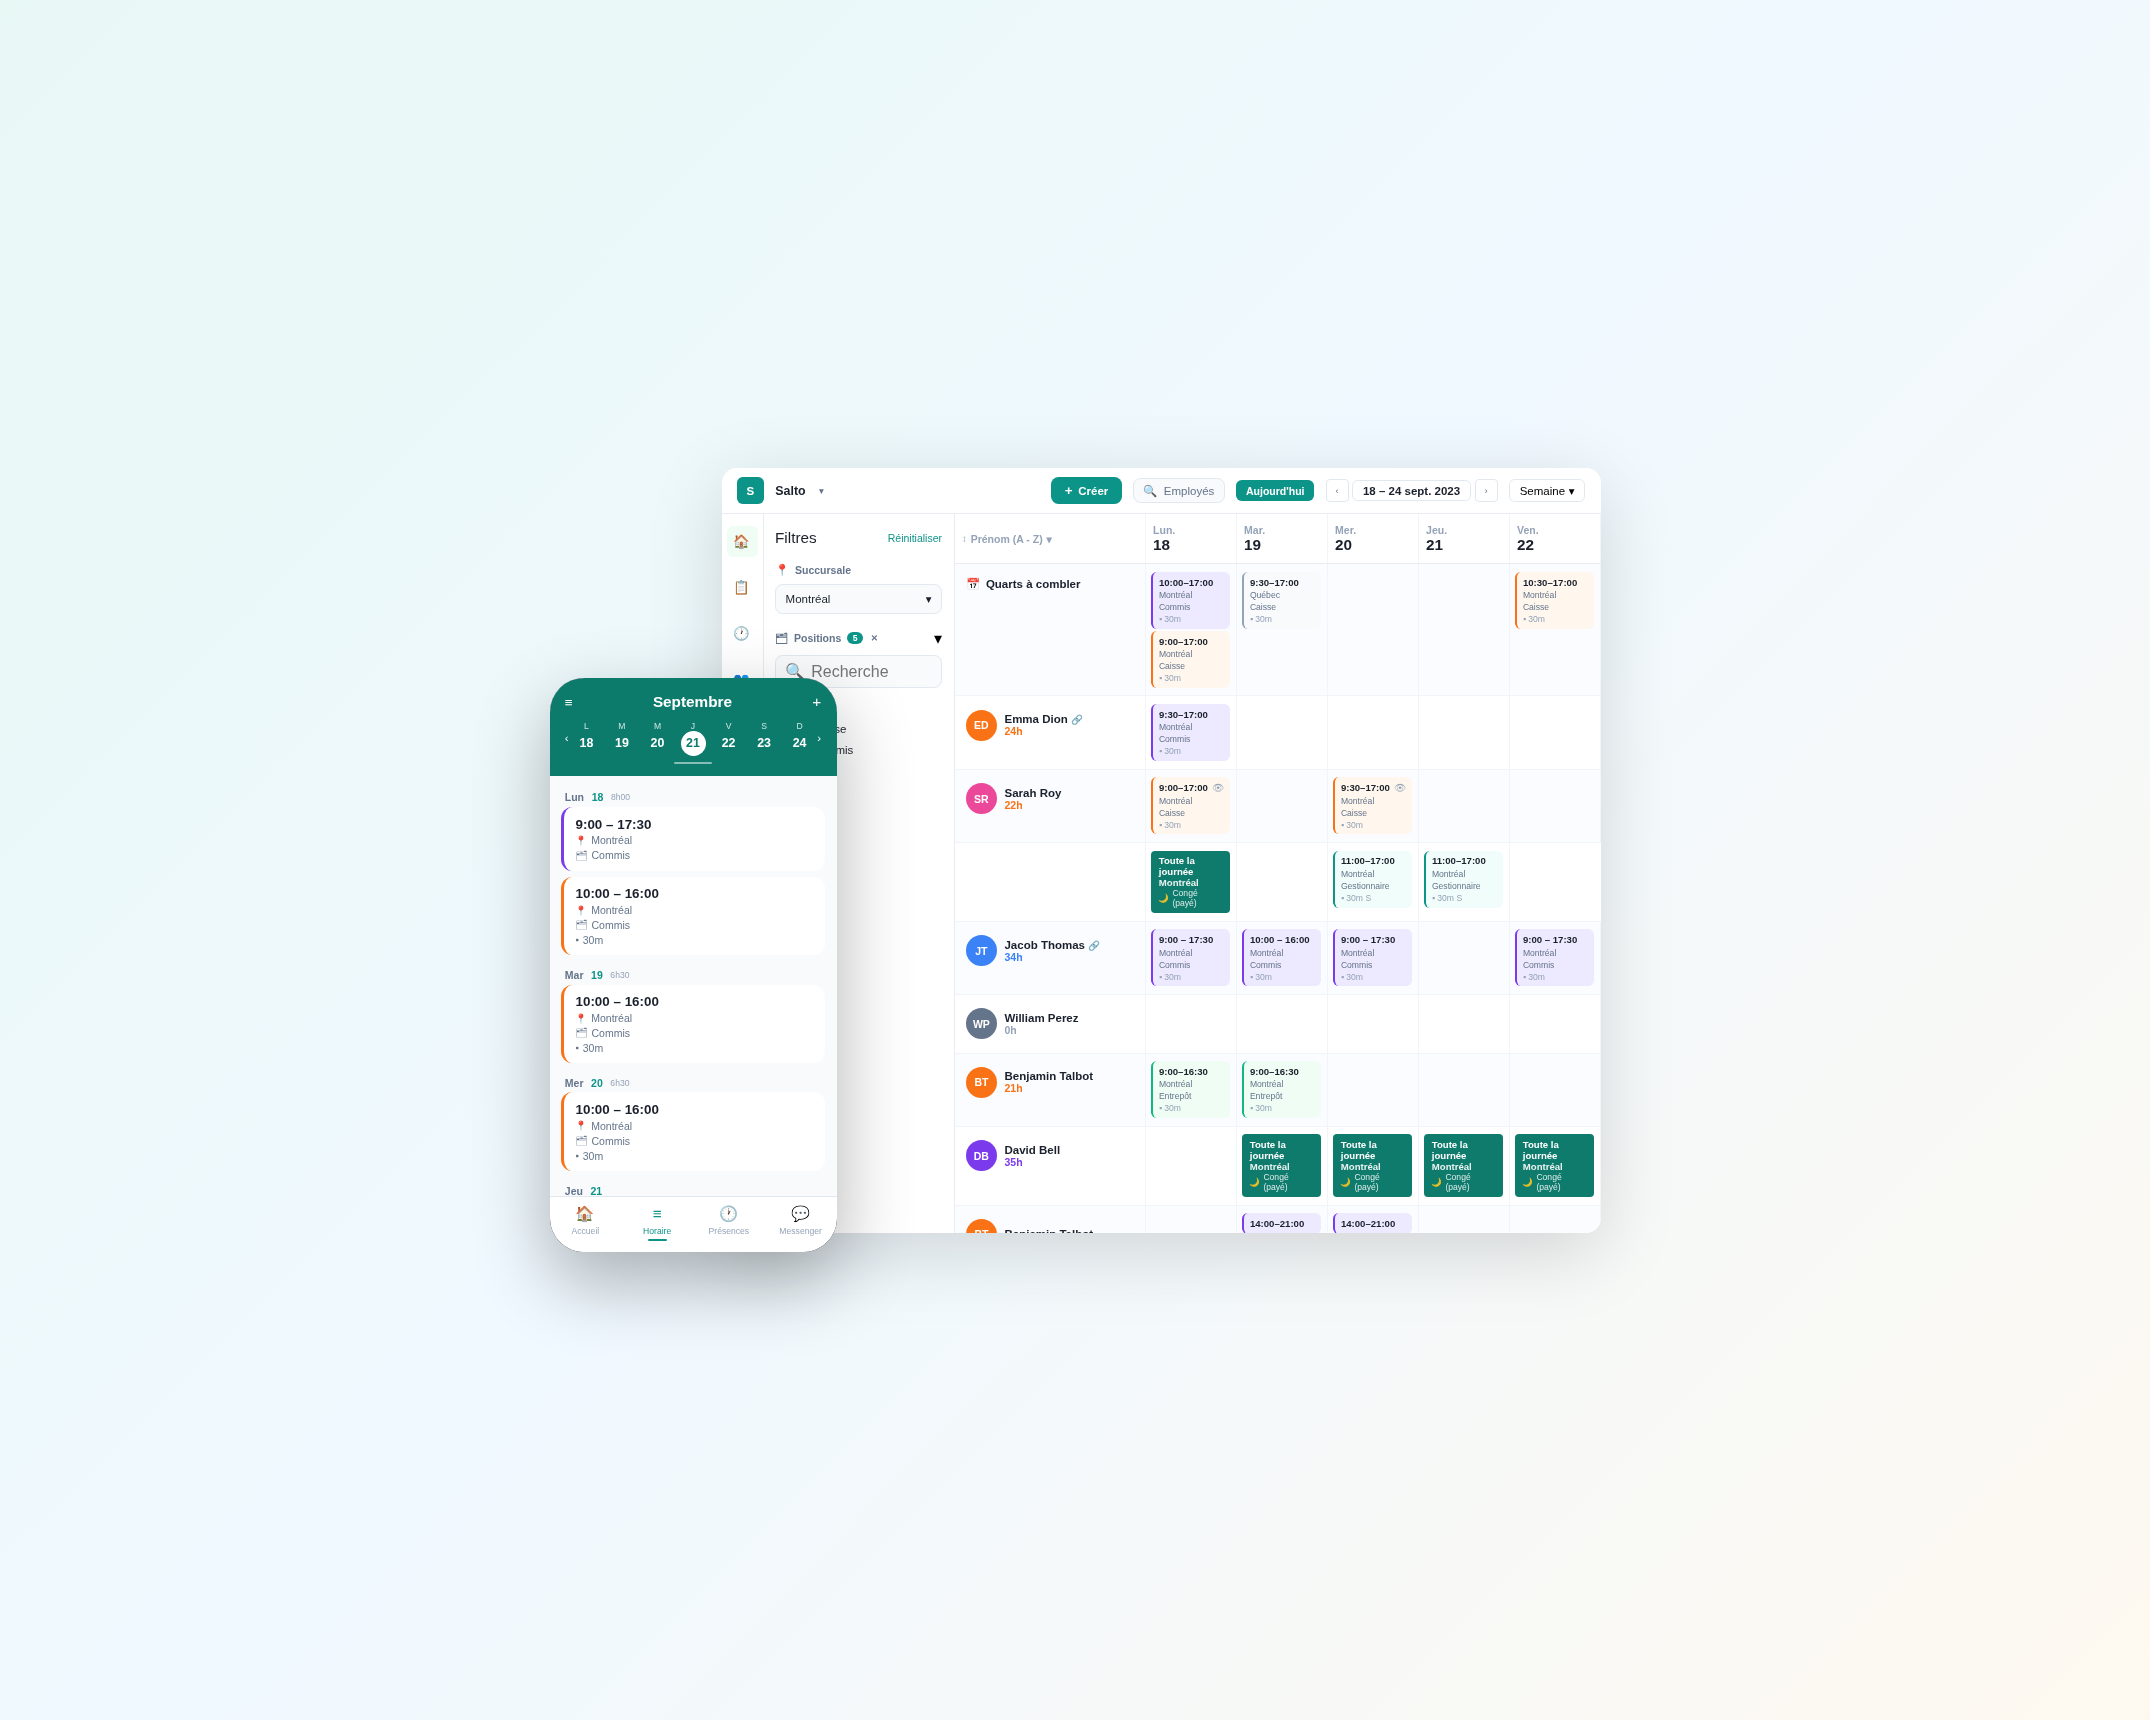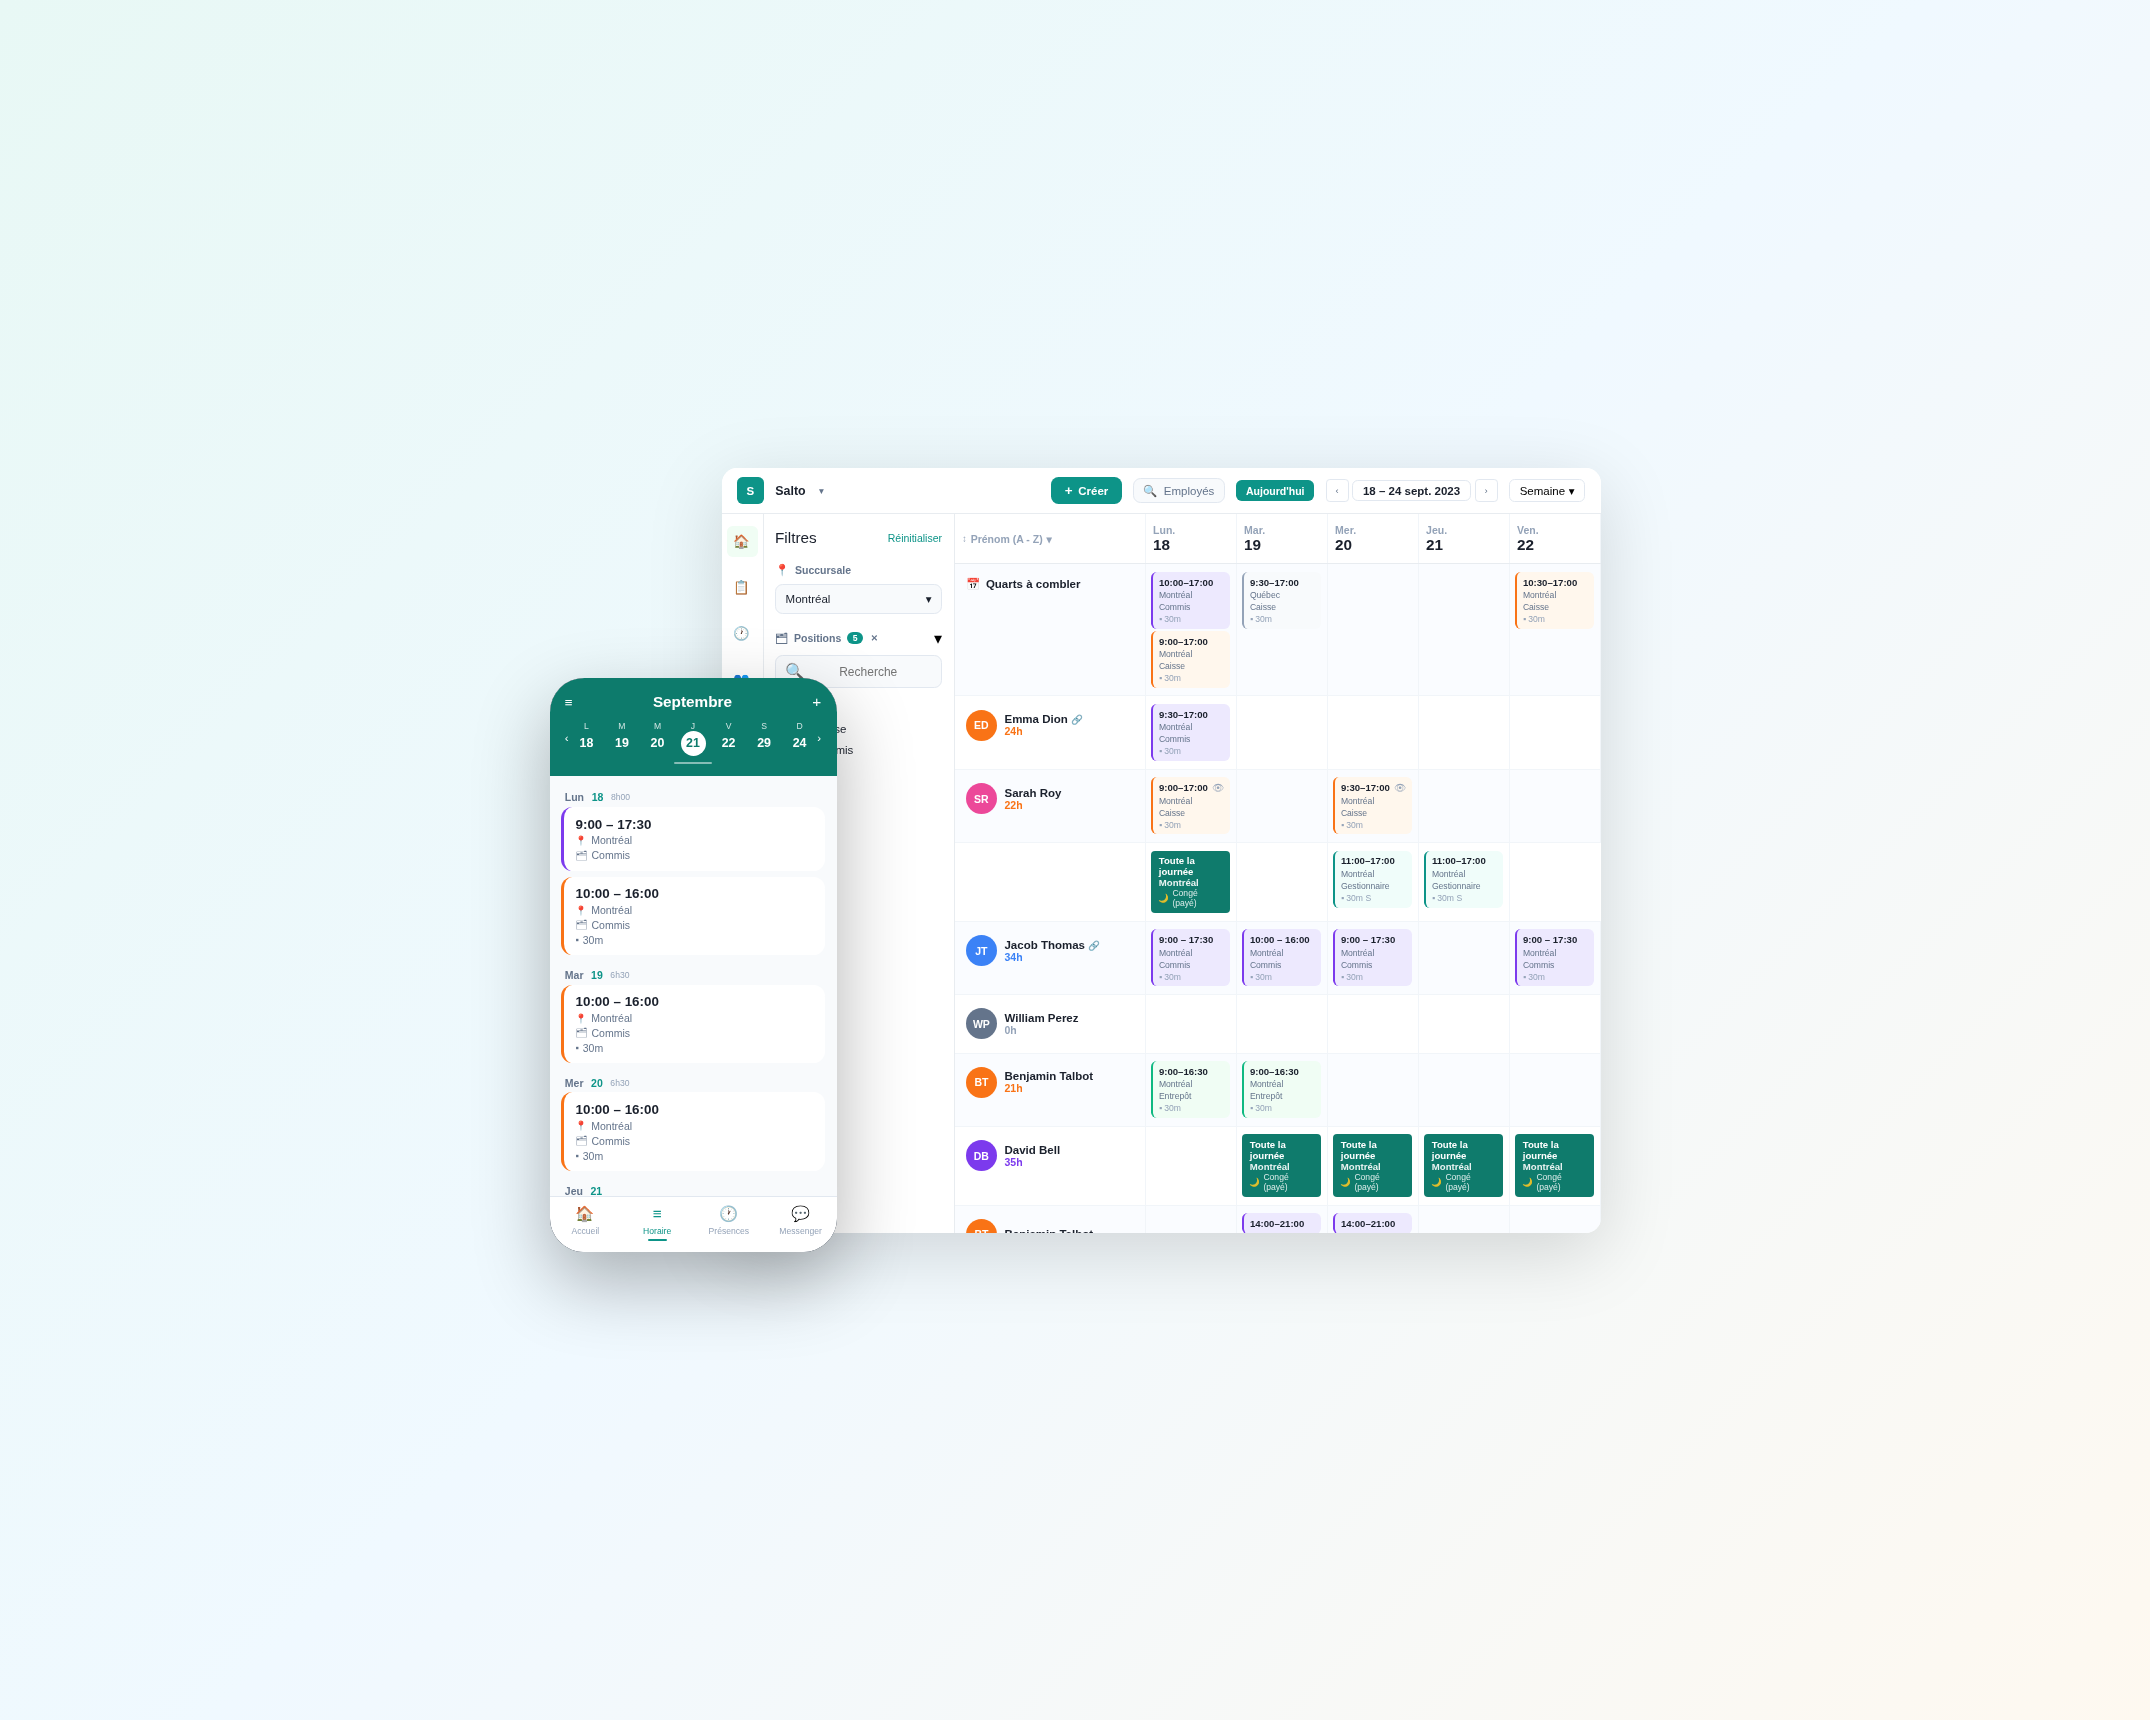--- a/index.html
+++ b/index.html
@@ -208,21 +208,21 @@
 
     .search-input-wrap {
       border: 1px solid #e2e8f0;
       border-radius: 7.6px;
       padding: 5.7px 9.6px;
       background: #f8fafc;
       display: flex; align-items: center; gap: 5.7px;
       margin-bottom: 9.6px;
     }
     .search-input-wrap input {
-      border: none; background: transparent; font-size: 12px; color: #64748b; outline: none; width: 100%; margin-left: 28px;
+      border: none; background: transparent; font-size: 16px; color: #64748b; outline: none; width: 100%;
     }
 
     .filter-item {
       display: flex; align-items: center; gap: 7.6px;
       padding: 3.8px 0;
       font-size: 11.5px; color: #1a202c;
     }
     .filter-checkbox {
       width: 13.4px; height: 13.4px;
       border: 1.4px solid #e2e8f0;
@@ -901,21 +901,21 @@
             <div class="mobile-day-col">
               <div class="mobile-day-letter">J</div>
               <div class="mobile-day-num active">21</div>
             </div>
             <div class="mobile-day-col">
               <div class="mobile-day-letter">V</div>
               <div class="mobile-day-num">22</div>
             </div>
             <div class="mobile-day-col">
               <div class="mobile-day-letter">S</div>
-              <div class="mobile-day-num">29</div>
+              <div class="mobile-day-num">23</div>
             </div>
             <div class="mobile-day-col">
               <div class="mobile-day-letter">D</div>
               <div class="mobile-day-num">24</div>
             </div>
           </div>
           <span class="mobile-nav-arrow">›</span>
         </div>
         <div class="mobile-indicator-bar">
           <div class="mobile-indicator"></div>

